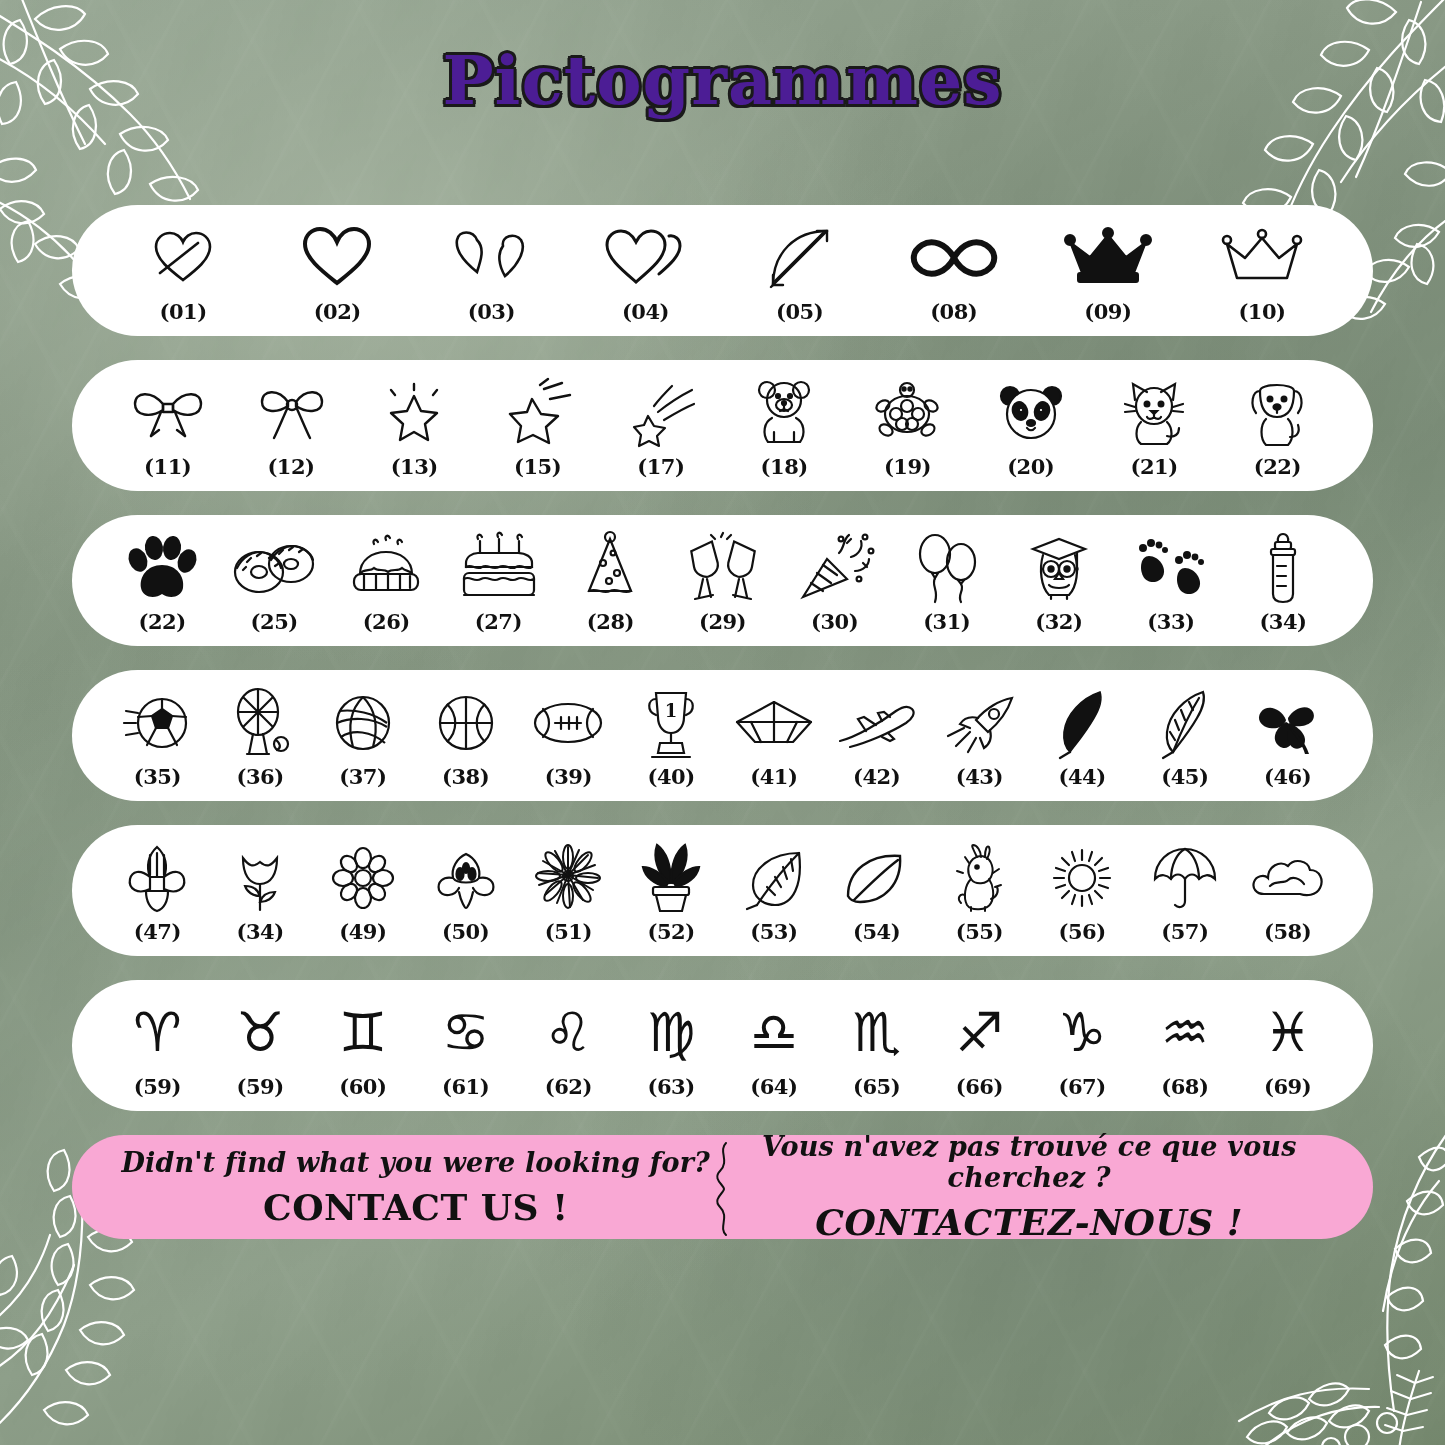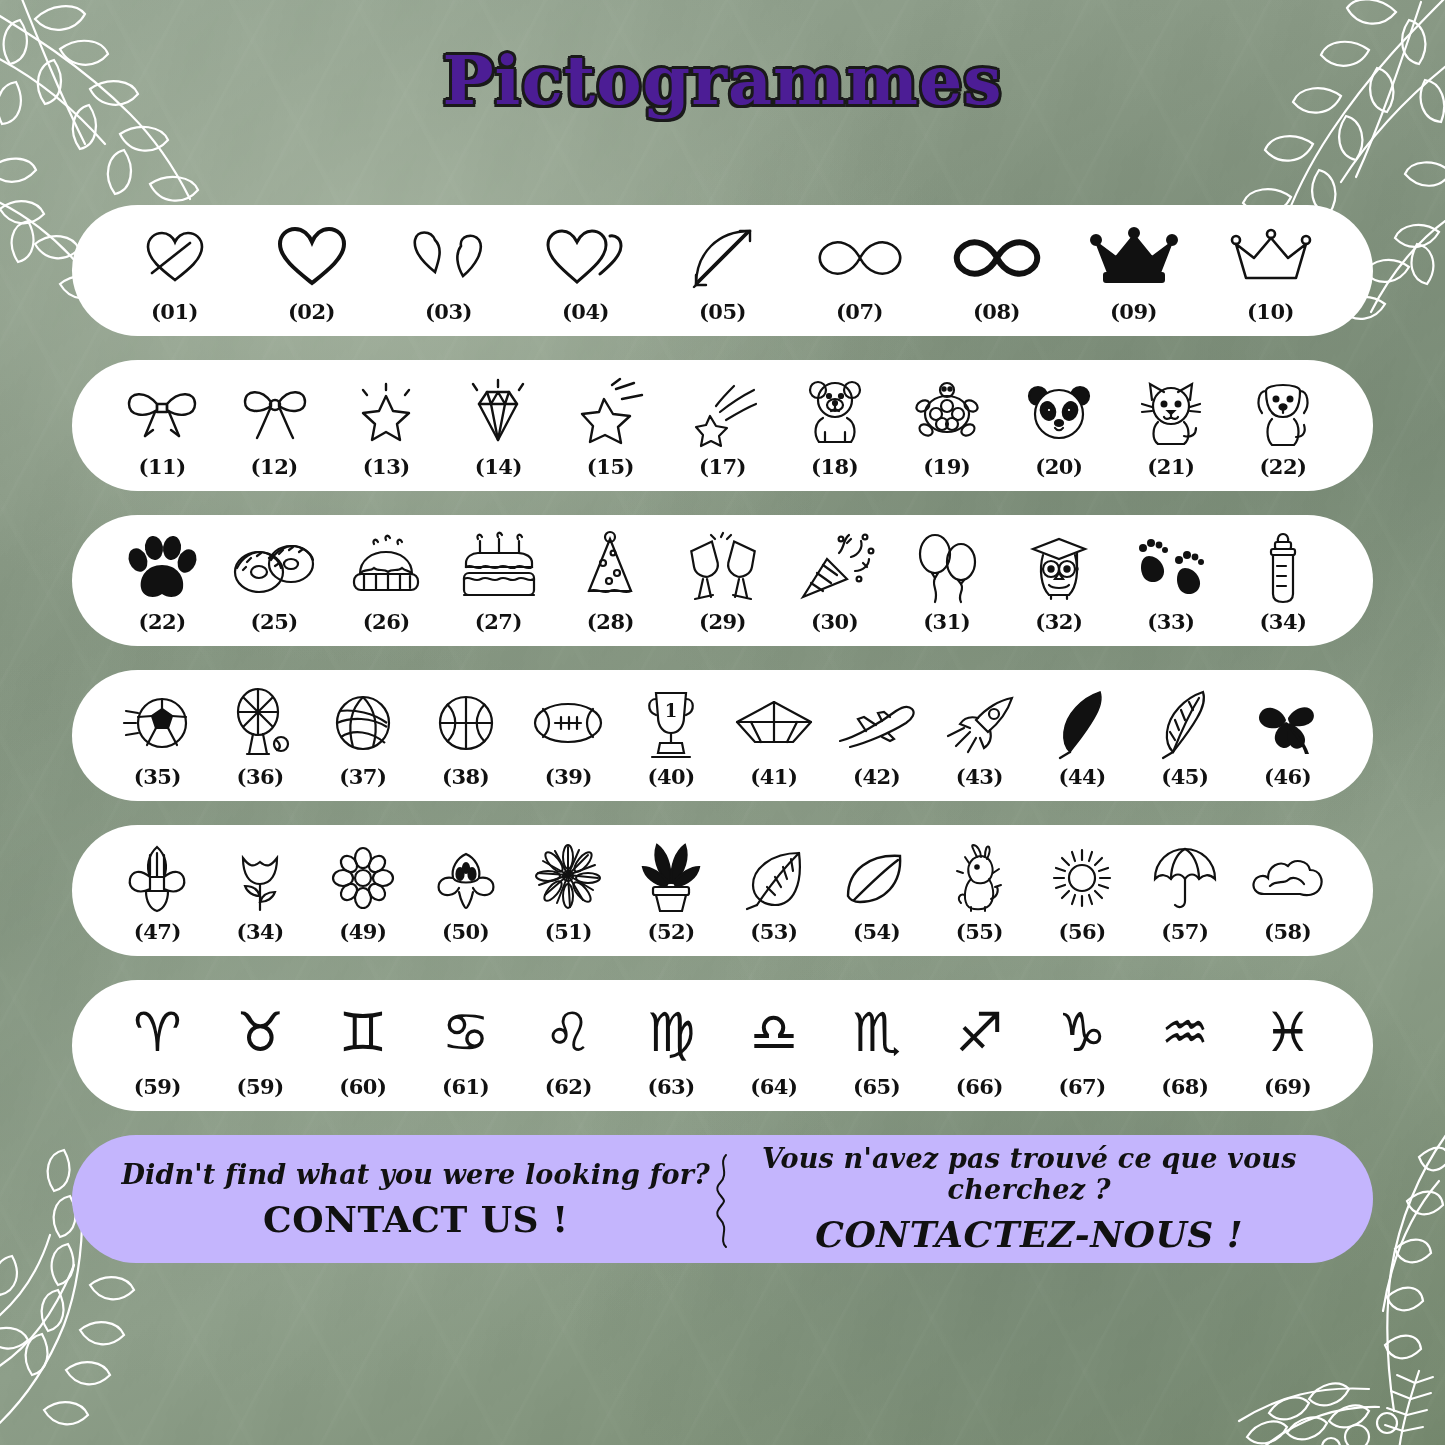--- a/index.html
+++ b/index.html
@@ -117,23 +117,23 @@
   
   .zod {
     font-family: "DejaVu Sans", sans-serif;
     font-size: 54px;
     line-height: 1;
     color: #111;
   }
 
   
   .contact {
-    background: #c4b5fd;
+    background: #f9a8d4;
     border-radius: 72px;
-    height: 128px;
+    height: 104px;
     display: flex;
     align-items: center;
     box-sizing: border-box;
     padding: 12px 44px;
     position: relative;
   }
   .contact-half {
     flex: 1 1 0;
     text-align: center;
     display: flex;
@@ -345,28 +345,20 @@
             <path d="M10 58 L58 10"></path>
             <path d="M6 64 L62 8"></path>
             <path d="M52 8 L62 8 L62 18"></path>
             <path d="M8 62 L18 62 M8 62 L8 52"></path>
           </svg>
         </div>
         <div class="num">(05)</div>
       </div>
       <div class="cell">
         <div class="glyph">
-          <svg width="96" height="50" viewBox="0 0 96 50" fill="none" stroke="#111" stroke-width="2.6" stroke-linecap="round">
-            <path d="M48 25 C40 10 26 6 16 12 C5 19 5 31 16 38 C26 44 40 40 48 25 C56 10 70 6 80 12 C91 19 91 31 80 38 C70 44 56 40 48 25Z"></path>
-          </svg>
-        </div>
-        <div class="num">(07)</div>
-      </div>
-      <div class="cell">
-        <div class="glyph">
           <svg width="96" height="52" viewBox="0 0 96 52" fill="none" stroke="#111" stroke-width="6" stroke-linecap="round">
             <path d="M48 26 C40 11 26 7 16 13 C5 20 5 32 16 39 C26 45 40 41 48 26 C56 11 70 7 80 13 C91 20 91 32 80 39 C70 45 56 41 48 26Z"></path>
           </svg>
         </div>
         <div class="num">(08)</div>
       </div>
       <div class="cell">
         <div class="glyph">
           <svg width="92" height="62" viewBox="0 0 92 62" fill="#111" stroke="#111" stroke-width="2" stroke-linejoin="round">
             <circle cx="8" cy="13" r="5"></circle>
@@ -417,32 +409,20 @@
         <div class="num">(12)</div>
       </div>
       <div class="cell">
         <div class="glyph">
           <svg width="66" height="66" viewBox="0 0 66 66" fill="none" stroke="#111" stroke-width="2.4" stroke-linejoin="round" stroke-linecap="round">
             <path d="M33 16 L40 31 L56 33 L44 44 L47 60 L33 52 L19 60 L22 44 L10 33 L26 31 Z"></path>
             <path d="M33 4 L33 10 M10 10 L14 15 M56 10 L52 15"></path>
           </svg>
         </div>
         <div class="num">(13)</div>
-      </div>
-      <div class="cell">
-        <div class="glyph">
-          <svg width="70" height="70" viewBox="0 0 70 70" fill="none" stroke="#111" stroke-width="2.4" stroke-linejoin="round" stroke-linecap="round">
-            <path d="M16 26 L54 26 L35 62 Z"></path>
-            <path d="M16 26 L24 14 L46 14 L54 26"></path>
-            <path d="M24 14 L28 26 L35 14 L42 26 L46 14"></path>
-            <path d="M28 26 L35 62 L42 26"></path>
-            <path d="M35 2 L35 9 M10 6 L14 12 M60 6 L56 12"></path>
-          </svg>
-        </div>
-        <div class="num">(14)</div>
       </div>
       <div class="cell">
         <div class="glyph">
           <svg width="76" height="64" viewBox="0 0 76 64" fill="none" stroke="#111" stroke-width="2.4" stroke-linejoin="round" stroke-linecap="round">
             <path d="M32 18 L41 33 L58 35 L46 46 L49 62 L33 54 L18 61 L21 45 L10 33 L27 31 Z"></path>
             <path d="M44 8 L62 2 M50 18 L70 14 M40 4 L48 -2"></path>
           </svg>
         </div>
         <div class="num">(15)</div>
       </div>

